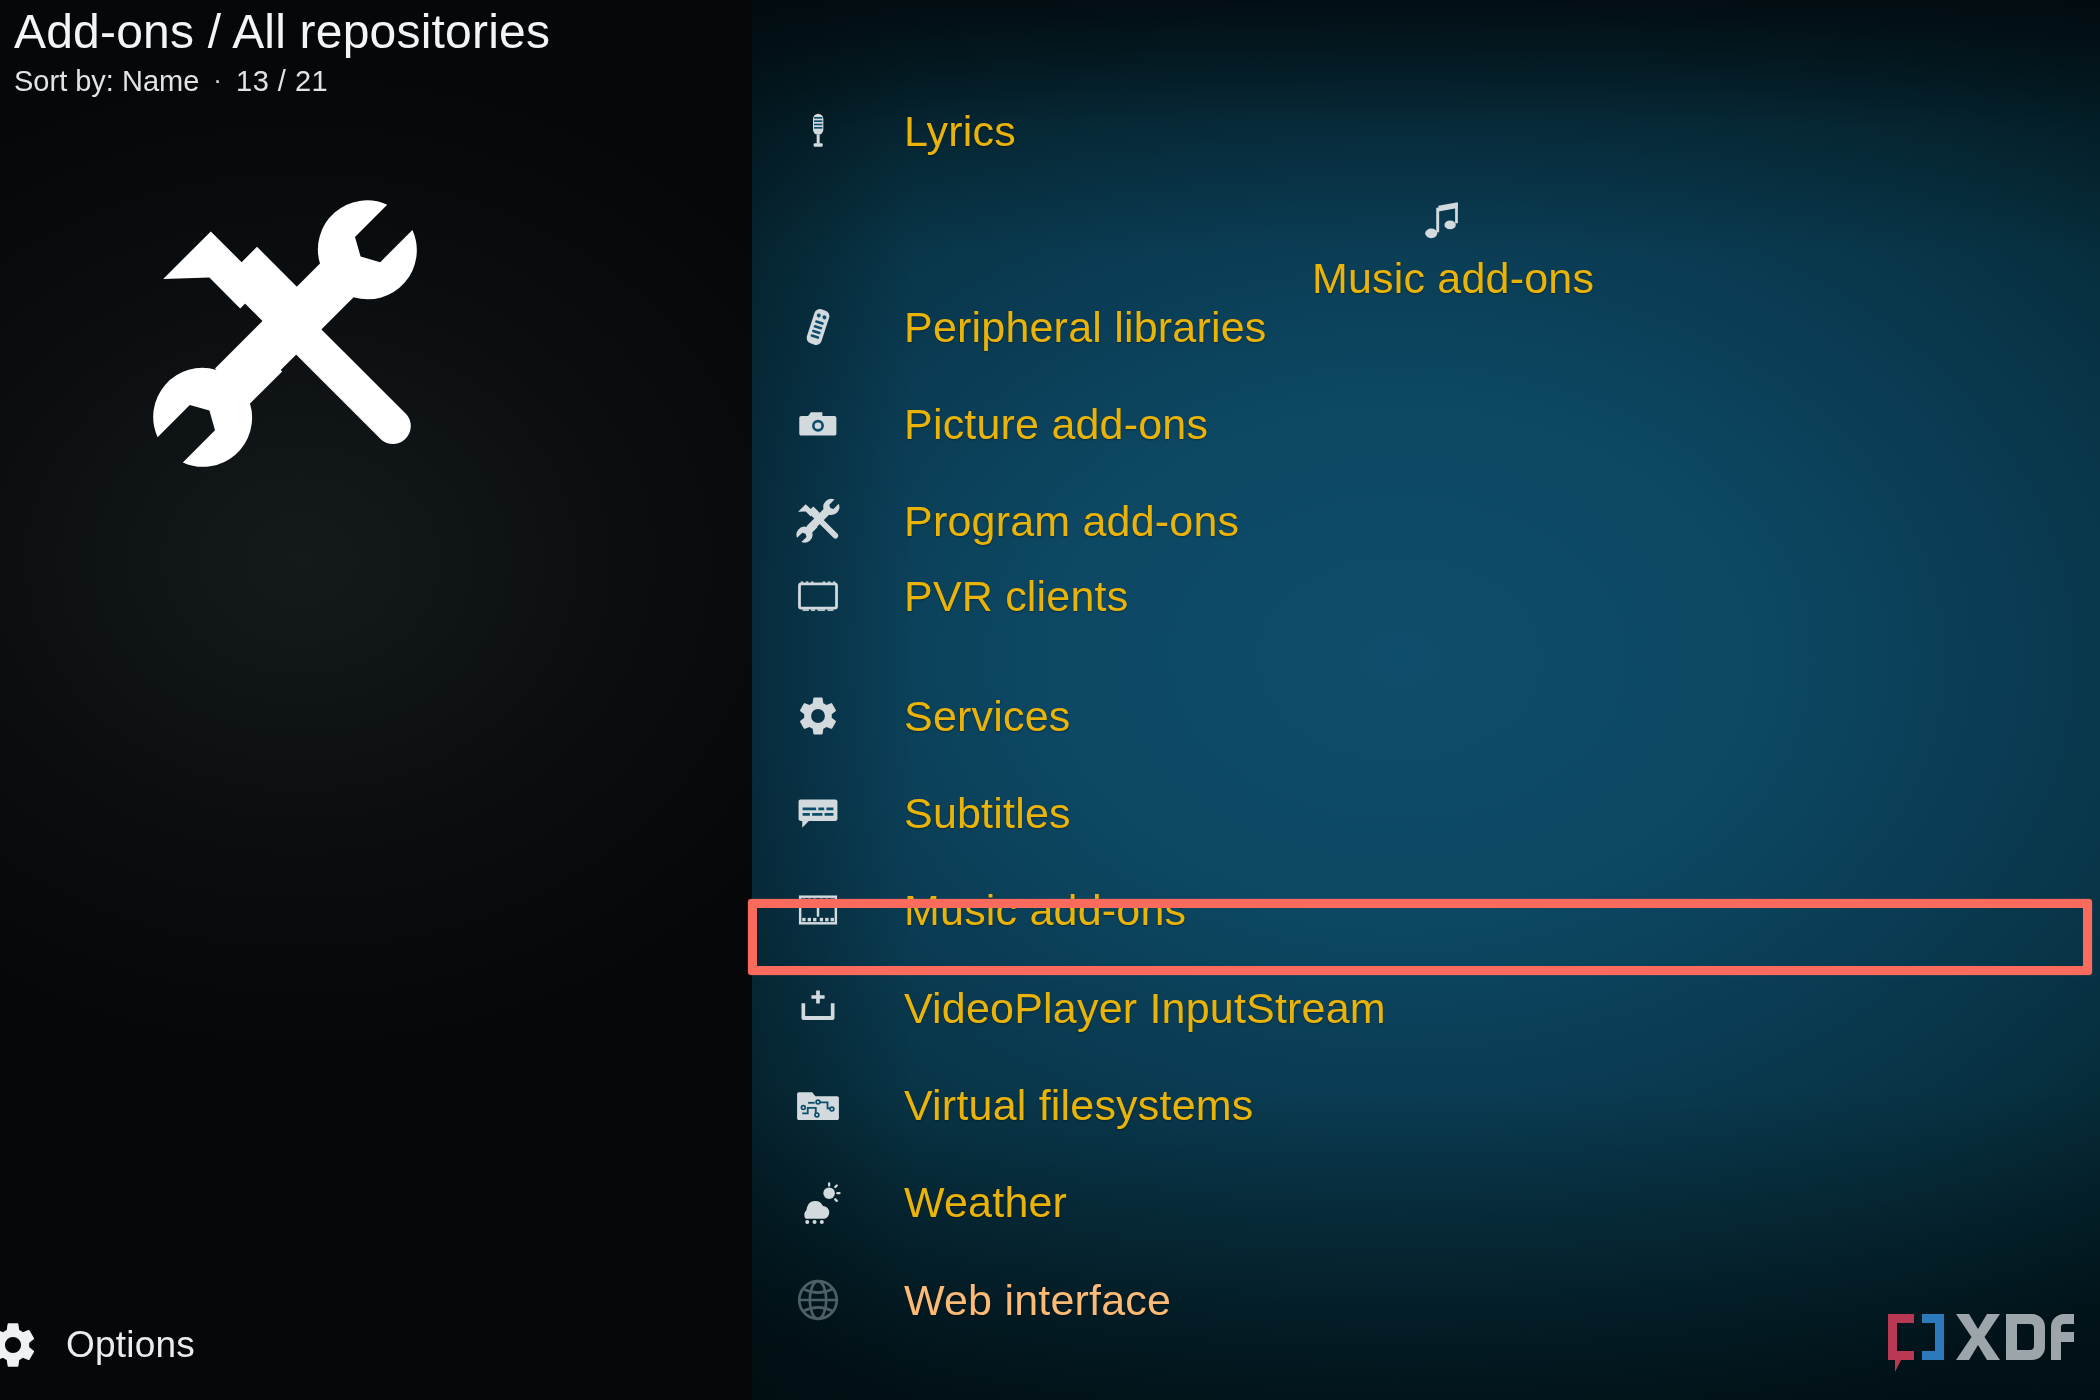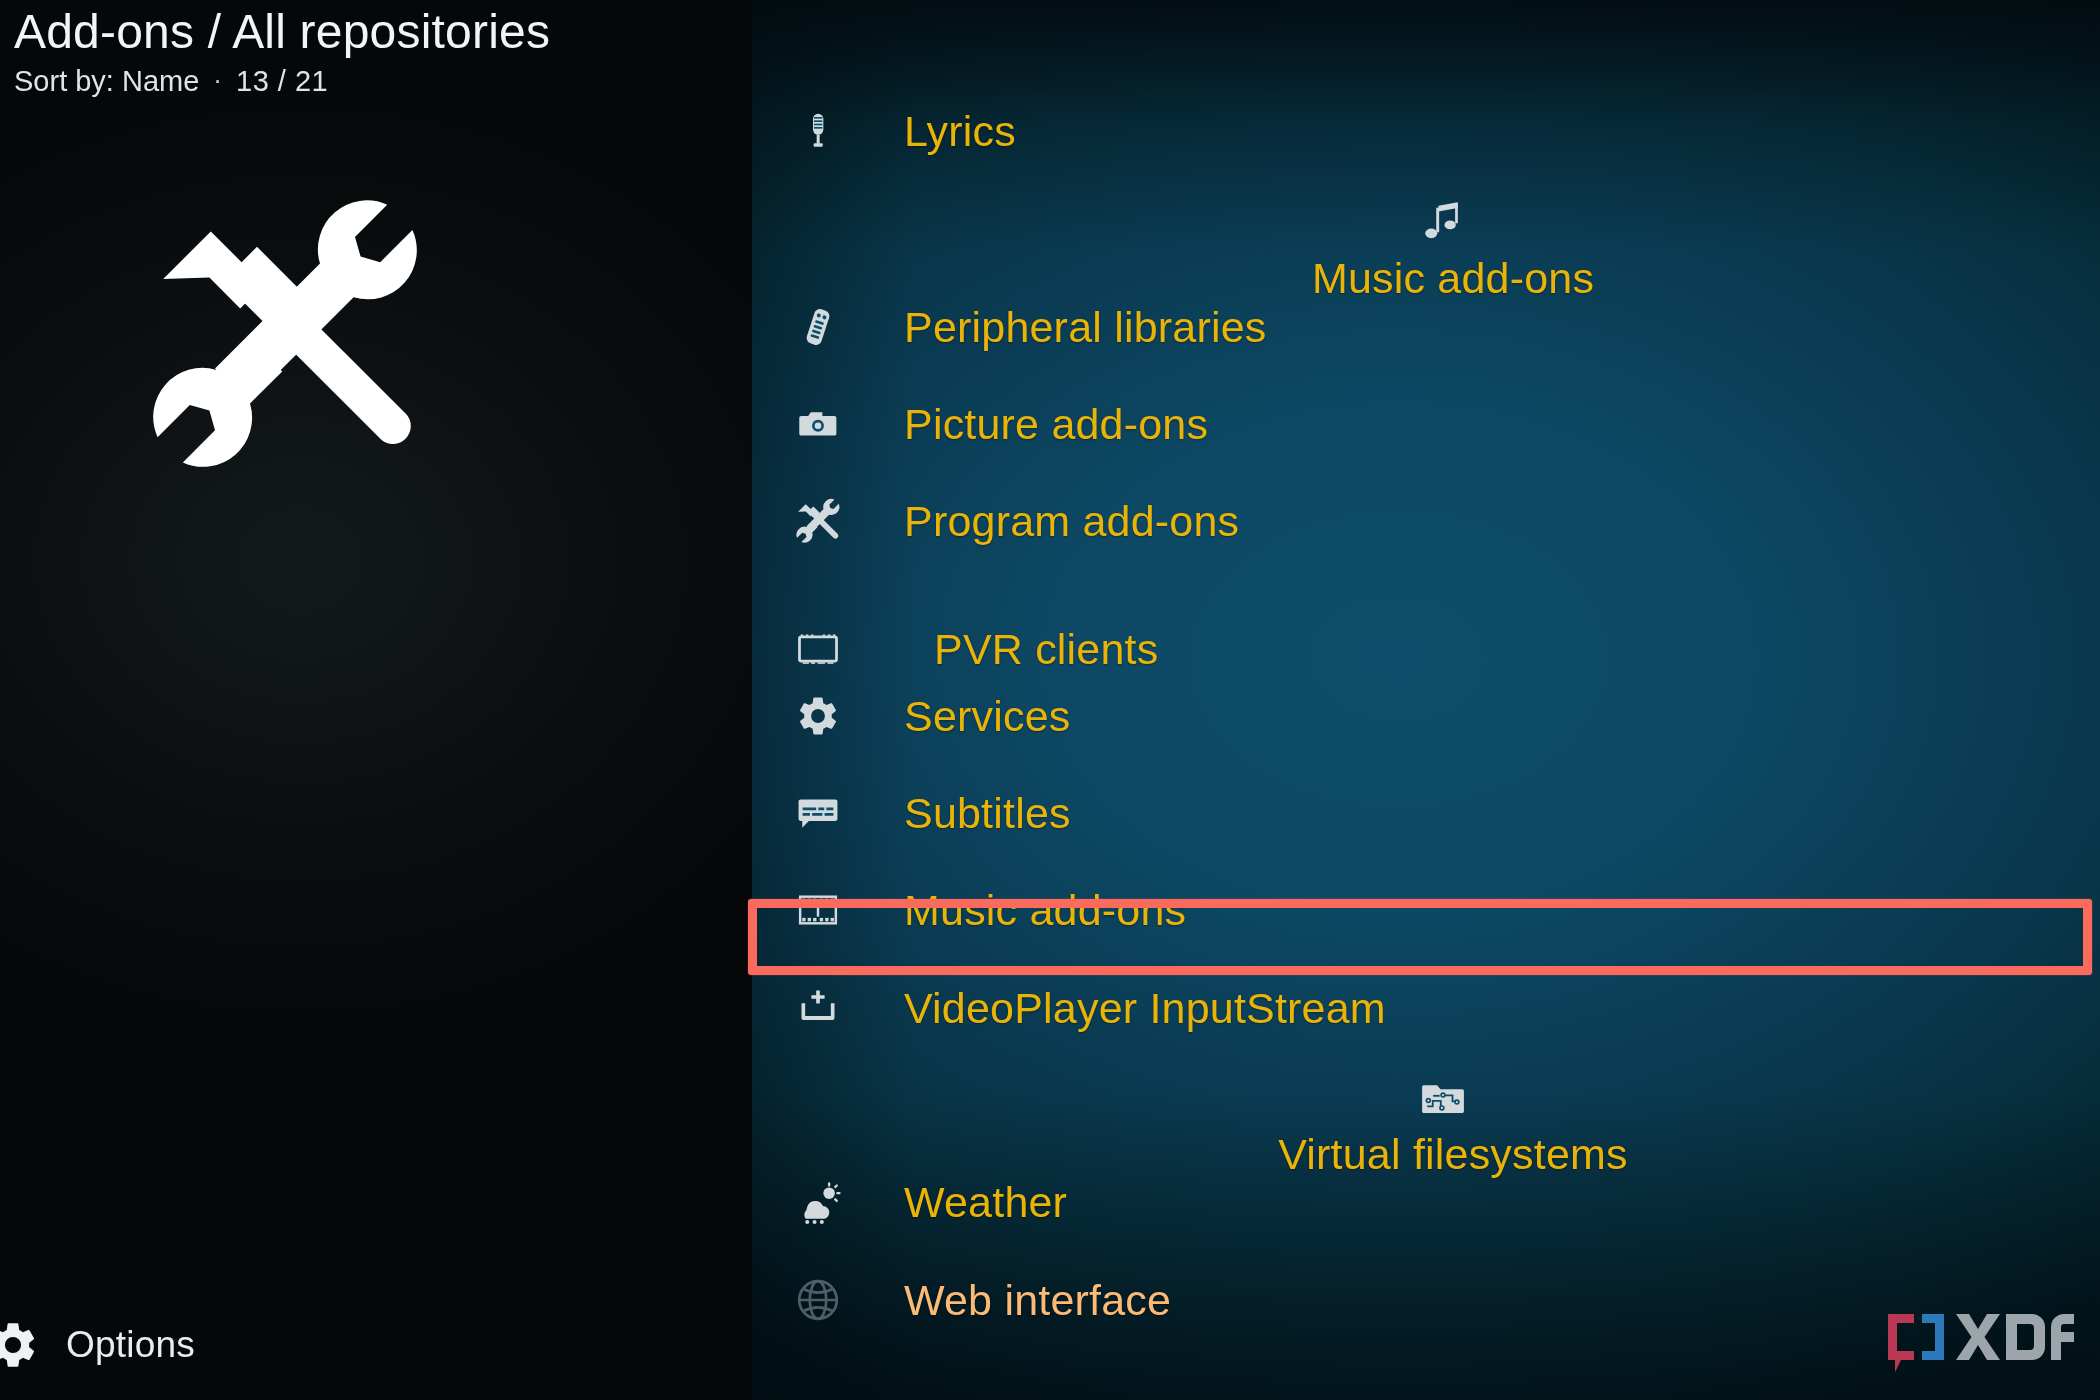--- a/index.html
+++ b/index.html
@@ -241,21 +241,21 @@
               <g fill="#d2dadd">
                 <path d="M1.6 7.2 L5.6 3.2 L8.2 5.8 L9.6 4.4 L13.1 7.9 L11.2 9.8 L9.6 8.2 L8.2 9.7 L5.6 7.1 Z"></path>
                 <path d="M8.4 9.1 L10.5 7.0 L22.3 18.8 A1.5 1.5 0 0 1 20.2 20.9 Z"></path>
                 <path d="M22.8 3.0 L20.1 5.7 L18.4 5.2 L17.9 3.5 L20.6 0.8 A4.2 4.2 0 0 0 14.9 5.8 L6.0 14.7 L8.9 17.6 L17.8 8.7 A4.2 4.2 0 0 0 22.8 3.0 Z"></path>
                 <path d="M1.1 20.8 L3.8 18.1 L5.5 18.6 L6.0 20.3 L3.3 23.0 A4.2 4.2 0 0 0 9.0 18.0 L11.7 15.3 L8.8 12.4 L6.1 15.1 A4.2 4.2 0 0 0 1.1 20.8 Z"></path>
               </g>
             </svg>
           </span>
           <span class="menu-label">Program add-ons</span>
         </div>
-        <div class="menu-row" style="top: 610px; gap: 30px;">
+        <div class="menu-row" style="top: 557px;">
           <span class="menu-icon">
             <svg width="46" height="44" viewBox="0 0 24 24" xmlns="http://www.w3.org/2000/svg">
               <g fill="none" stroke="#d2dadd" stroke-width="1.5">
                 <rect x="1.9" y="5.4" width="20.2" height="13.2" rx="1.0"></rect>
               </g>
               <g fill="#d2dadd" opacity="0.85">
                 <rect x="2.6" y="4.0" width="1.3" height="1.0"></rect>
                 <rect x="5.4" y="4.0" width="1.3" height="1.0"></rect>
                 <rect x="8.2" y="4.0" width="1.3" height="1.0"></rect>
                 <rect x="14.6" y="4.0" width="1.3" height="1.0"></rect>
@@ -325,21 +325,21 @@
           <span class="menu-icon">
             <svg width="44" height="44" viewBox="0 0 24 24" xmlns="http://www.w3.org/2000/svg">
               <g fill="#d2dadd">
                 <path d="M11.0 2.4h2.0v2.6h2.6v2.0h-2.6v2.6h-2.0V7.0H8.4V5.0h2.6Z"></path>
                 <path d="M3.0 9.4h2.0v7.0h14.0v-7.0h2.0v8.0c0 0.6-0.5 1.1-1.1 1.1H4.1c-0.6 0-1.1-0.5-1.1-1.1Z"></path>
               </g>
             </svg>
           </span>
           <span class="menu-label">VideoPlayer InputStream</span>
         </div>
-        <div class="menu-row" style="top: 1066px; flex-direction: column;">
+        <div class="menu-row" style="top: 1066px;">
           <span class="menu-icon">
             <svg width="46" height="44" viewBox="0 0 24 24" xmlns="http://www.w3.org/2000/svg">
               <g fill="#d2dadd">
                 <path d="M1.6 5.0h7.2l1.8 2.2h11.8c0.6 0 1.0 0.4 1.0 1.0v11.0c0 0.6-0.4 1.0-1.0 1.0H1.6c-0.6 0-1.0-0.4-1.0-1.0V6.0c0-0.6 0.4-1.0 1.0-1.0Z"></path>
                 <g stroke="#0e4d6b" stroke-width="1.0" fill="none">
                   <path d="M3.4 16.6h3.0v-3.0h4.4v3.4"></path>
                   <path d="M13.0 10.6h4.2v3.2h3.0"></path>
                   <path d="M6.6 10.8h3.6"></path>
                 </g>
                 <g fill="#0e4d6b">

